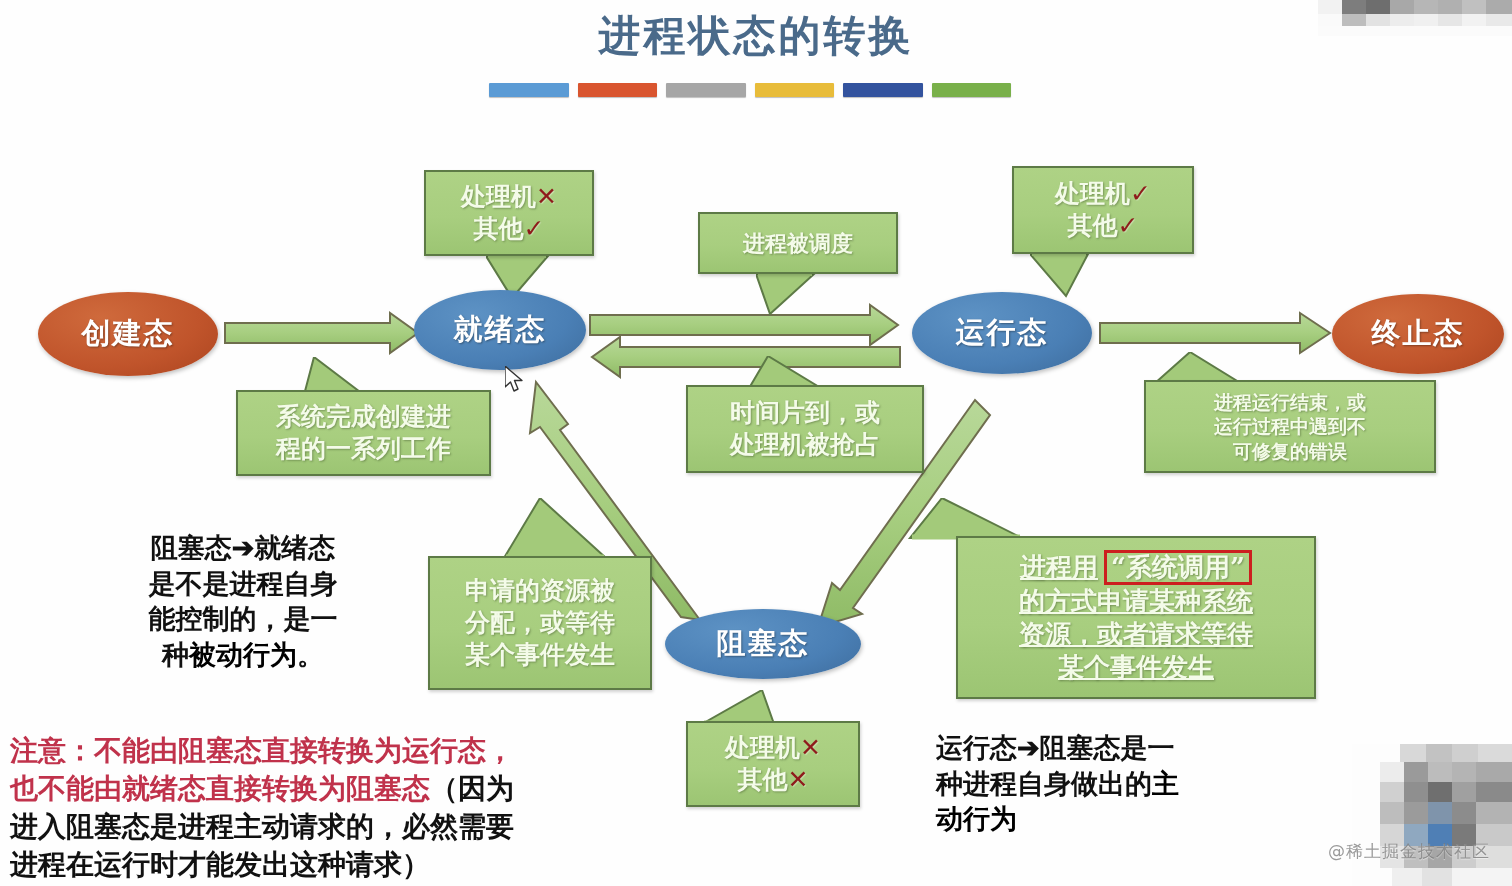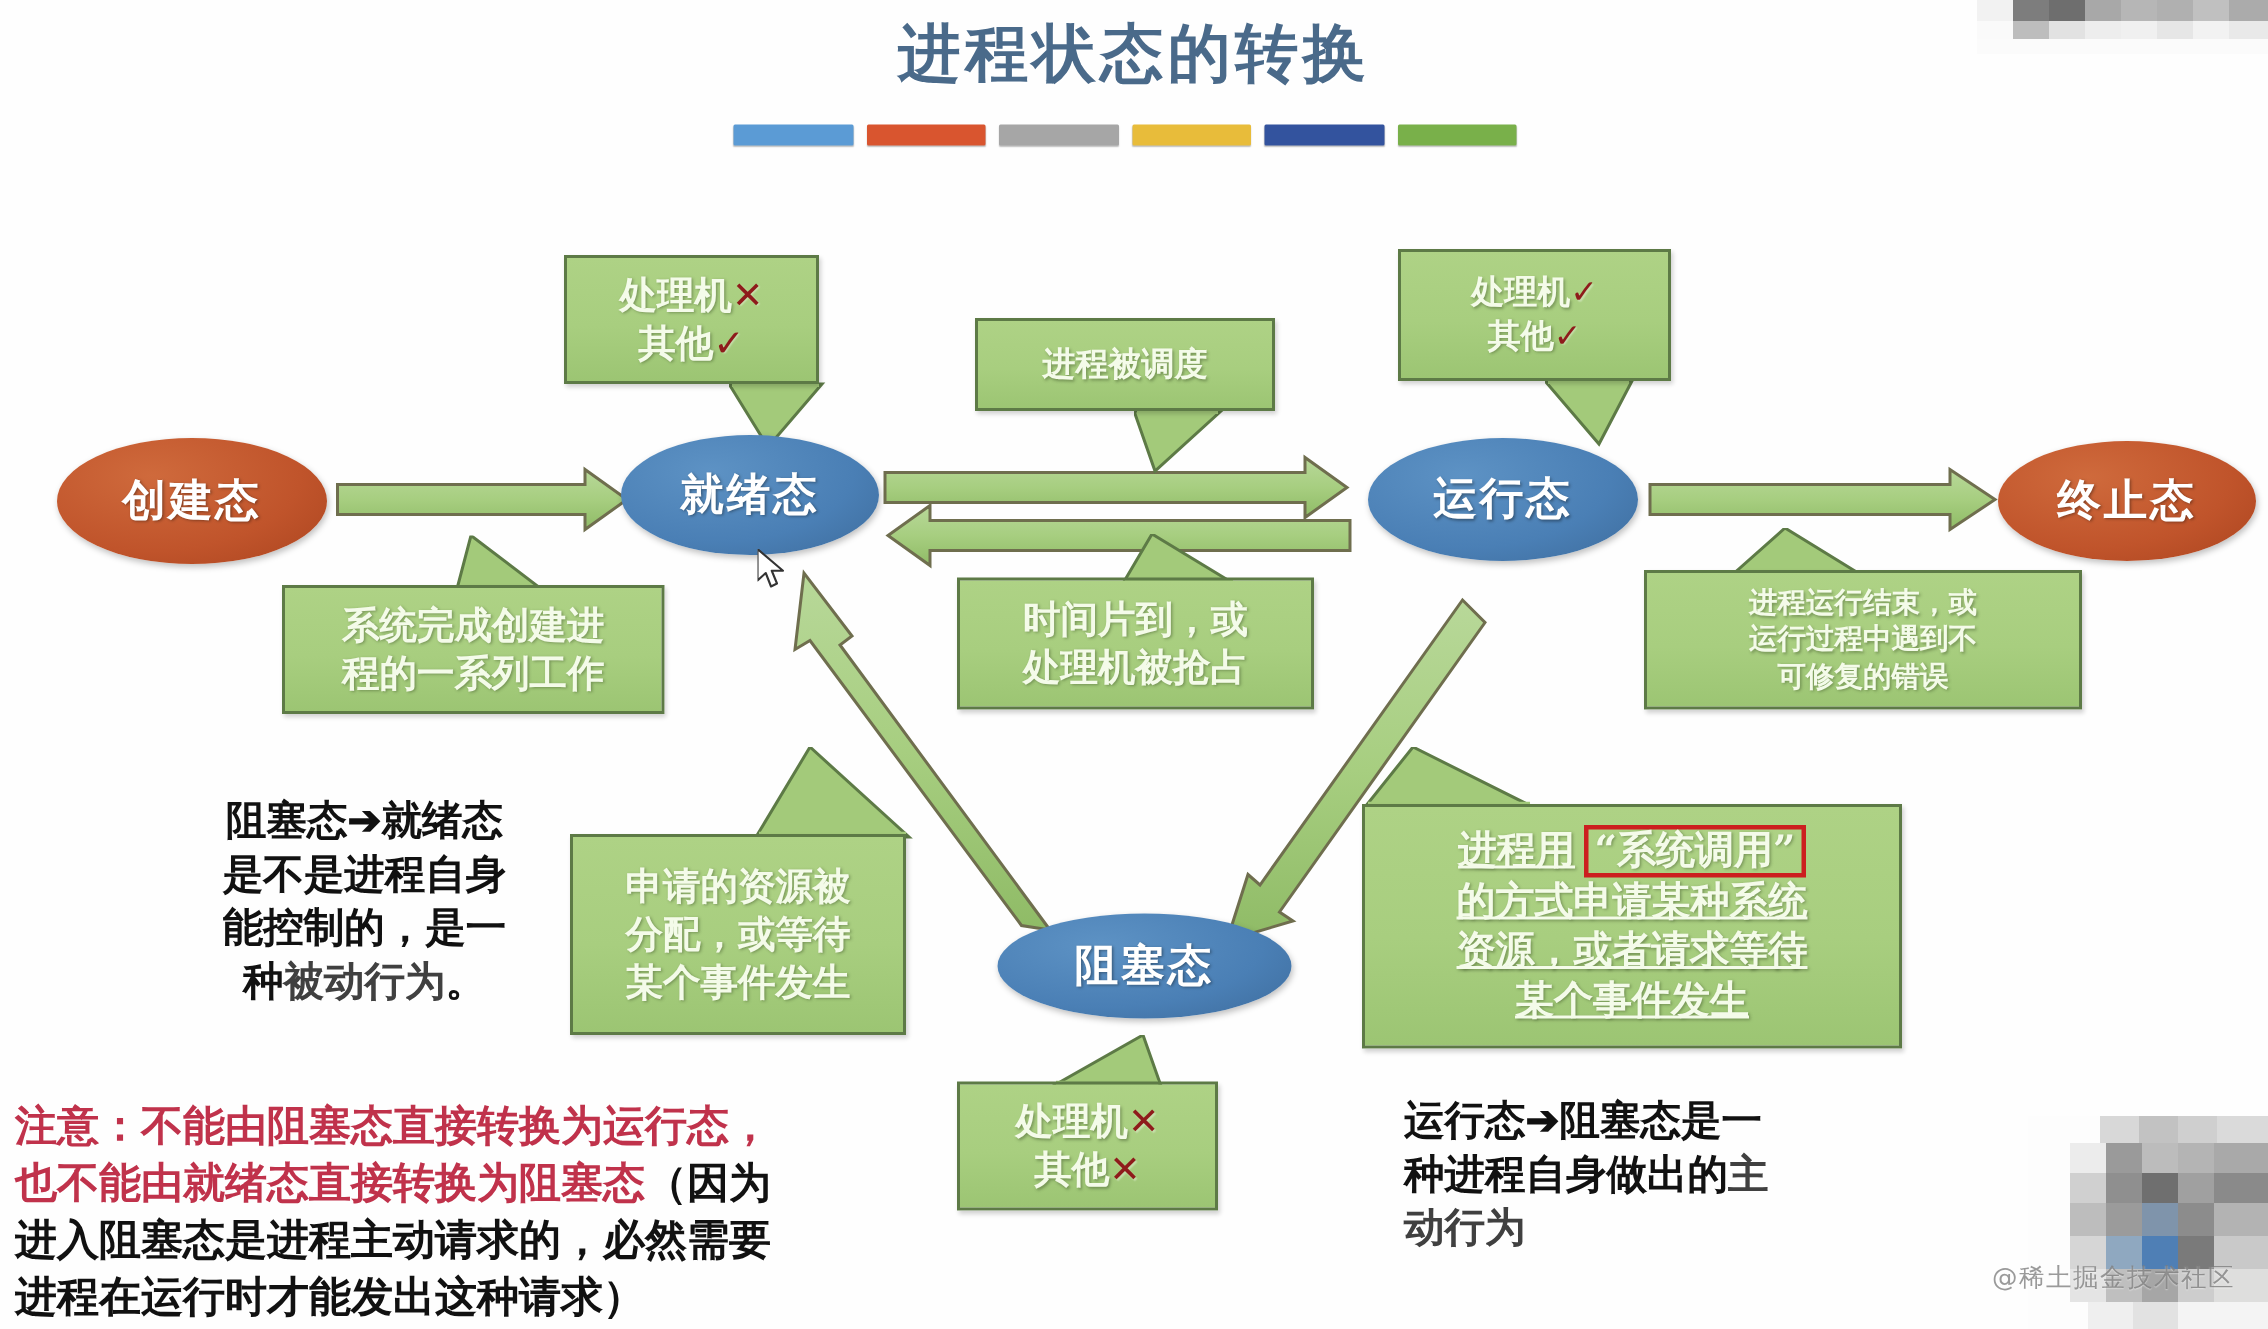--- a/index.html
+++ b/index.html
@@ -75,20 +75,21 @@
     line-height: 1.28;
     text-align: center;
     display: flex;
     flex-direction: column;
     align-items: center;
     justify-content: center;
     text-shadow: 1px 1px 2px rgba(60,80,40,0.45);
     box-shadow: 1px 2px 3px rgba(0,0,0,0.18);
     z-index: 5;
     box-sizing: border-box;
+    margin-left: 48px;
   }
   .callout .ln { display: block; white-space: nowrap; }
 
   
   .tail {
     position: absolute;
     width: 0; height: 0;
     z-index: 4;
   }
 
@@ -107,21 +108,21 @@
 
   
   .textblock {
     position: absolute;
     font-family: "DejaVu Serif", "Liberation Serif", serif;
     color: #111111;
     line-height: 1.32;
     z-index: 7;
   }
   .red { color: #c0324b; }
-  .crimson { color: #404040; }
+  .crimson { color: #000000; }
 
   
   .pixelblock {
     position: absolute;
     z-index: 9;
   }
   .watermark {
     position: absolute;
     z-index: 10;
     color: rgba(120,120,120,0.75);
@@ -171,21 +172,21 @@
 
   <div class="callout" style="left:376px;top:170px;width:170px;height:86px;font-size:25px;">
     <span class="ln"><span>处理机</span><span class="mark-x">✕</span></span>
     <span class="ln"><span>其他</span><span class="mark-v">✓</span></span>
   </div>
   <svg class="tail" style="left:486px;top:254px;width:70px;height:46px;">
     <polygon points="0,2 62,2 26,44" fill="#a3ca7a" stroke="#5d7a46" stroke-width="2"></polygon>
     <line x1="2" y1="2" x2="60" y2="2" stroke="#a3ca7a" stroke-width="4"></line>
   </svg>
 
-  <div class="callout" style="left:932px;top:166px;width:182px;height:88px;font-size:22px;">
+  <div class="callout" style="left:964px;top:166px;width:182px;height:88px;font-size:25px;">
     <span class="ln"><span>处理机</span><span class="mark-v">✓</span></span>
     <span class="ln"><span>其他</span><span class="mark-v">✓</span></span>
   </div>
   <svg class="tail" style="left:1030px;top:252px;width:80px;height:46px;">
     <polygon points="58,2 0,2 36,44" fill="#a3ca7a" stroke="#5d7a46" stroke-width="2"></polygon>
     <line x1="2" y1="2" x2="56" y2="2" stroke="#a3ca7a" stroke-width="4"></line>
   </svg>
 
   <div class="callout" style="left:650px;top:212px;width:200px;height:62px;font-size:22px;">
     <span class="ln">进程被调度</span>

